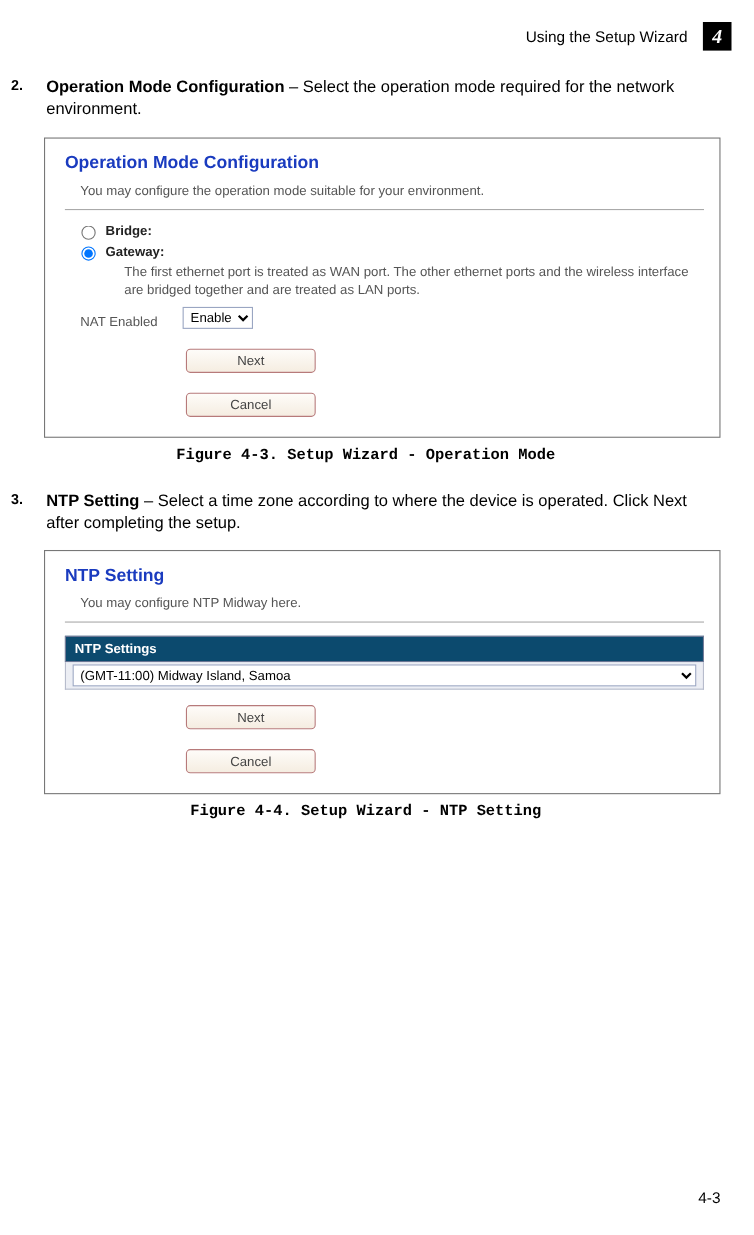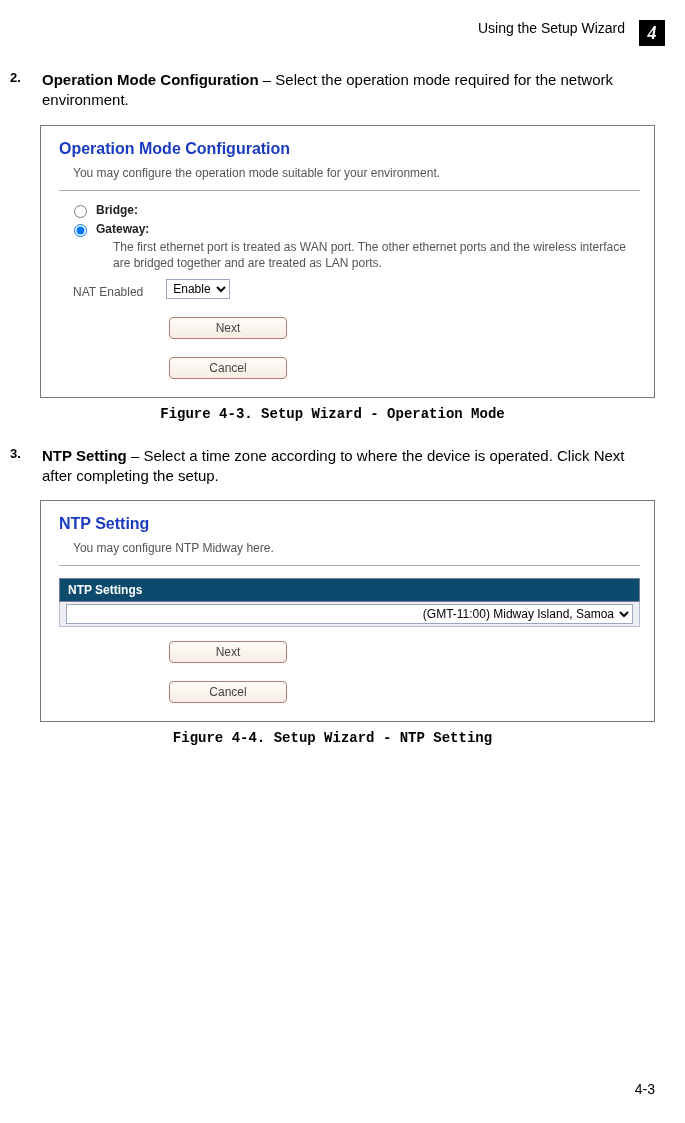--- a/index.html
+++ b/index.html
@@ -15,21 +15,21 @@
       background: #fff;
     }
     .header {
       text-align: right;
       padding: 20px 20px 0 0;
       font-size: 14px;
     }
     .header-row {
       display: flex;
       justify-content: flex-end;
-      align-items: flex-start;
+      align-items: center;
       gap: 14px;
     }
     .chap-badge {
       width: 26px;
       height: 26px;
       background: #000;
       color: #fff;
       font-weight: bold;
       font-style: italic;
       font-size: 18px;
@@ -160,21 +160,21 @@
       width: 200px;
       padding: 4px 8px;
       font-size: 12px;
       color: #333;
       border-right: 1px solid #b7bccc;
     }
     .ntp-cell-r {
       flex: 1;
       padding: 2px 6px;
     }
-    .ntp-cell-r select { width: 100%; text-align: right; }
+    .ntp-cell-r select { width: 100%; }
     .page-num {
       position: absolute;
       bottom: 26px;
       right: 30px;
       font-size: 14px;
     }
   </style>
 </head>
 <body>
 

